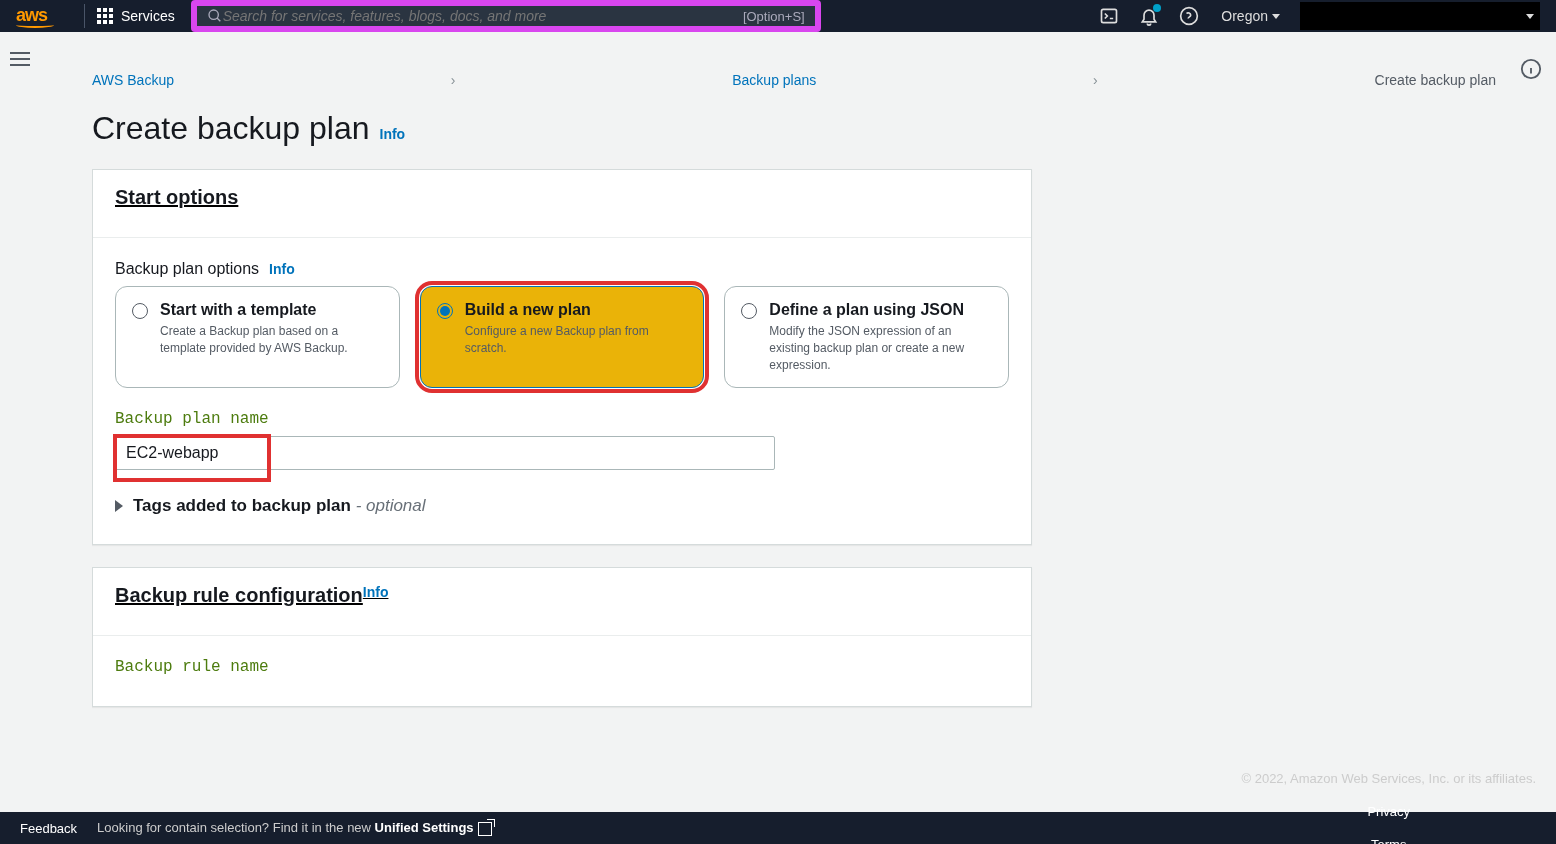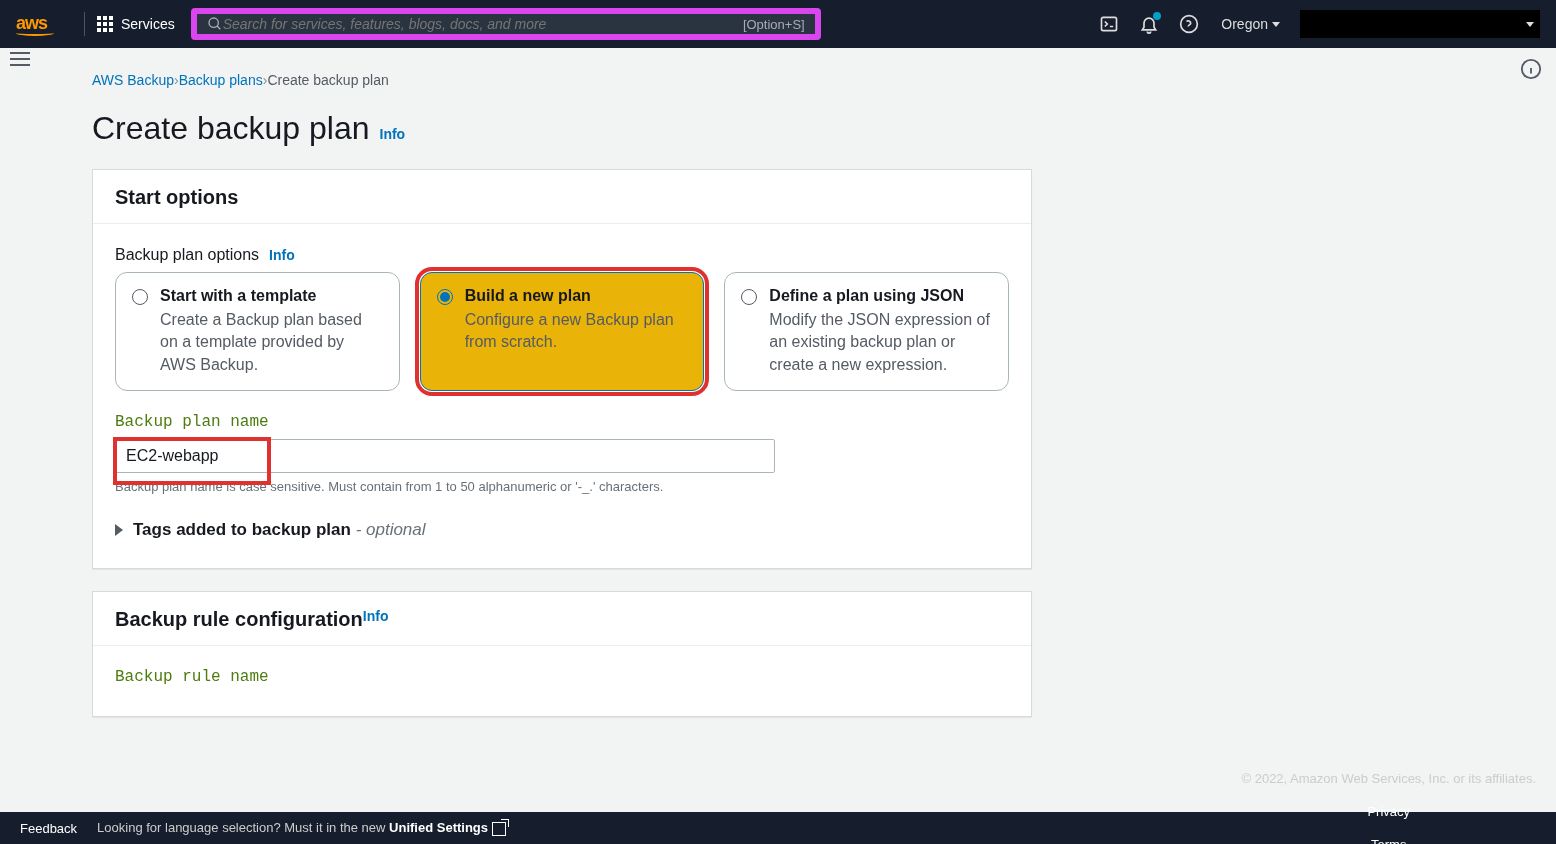--- a/index.html
+++ b/index.html
@@ -1,19 +1,19 @@
 <!DOCTYPE html>
 <html><head>
   <meta charset="utf-8">
   <style>
     * { margin: 0; padding: 0; box-sizing: border-box; font-family: "Amazon Ember", "Helvetica Neue", Arial, sans-serif; }
     body { background: #f2f3f3; width: 1556px; height: 844px; overflow: hidden; position: relative; }
     
     
-    .top-nav { background: #161e2d; height: 48px; display: flex; align-items: center; padding: 0 16px; color: #fff; }
+    .top-nav { background: #161e2d; height: 32px; display: flex; align-items: center; padding: 0 16px; color: #fff; }
     .aws-logo { color: #ff9900; font-weight: bold; font-size: 18px; letter-spacing: -1px; margin-right: 18px; cursor: pointer; }
     .aws-logo .smile { display:block; height:6px; border-bottom: 2px solid #ff9900; border-radius: 0 0 50% 50%; width: 38px; margin-top:-4px;}
     .nav-divider { width:1px; height:24px; background:#4a5568; margin:0 12px;}
     .services-btn { display: flex; align-items: center; gap: 8px; cursor: pointer; font-size: 14px; }
     .grid-icon { display: grid; grid-template-columns: repeat(3, 4px); grid-template-rows: repeat(3, 4px); gap: 2px; }
     .grid-icon span { background: #fff; width: 4px; height: 4px; }
     .search-box { flex: 0 0 630px; margin-left: 16px; background: #2a3441; border: 6px solid #d946ef; border-radius: 4px; height: 32px; display: flex; align-items: center; padding: 0 10px; }
     .search-box input { flex: 1; background: transparent; border: none; color: #ccc; font-style: italic; font-size: 14px; outline: none; }
     .search-shortcut { color: #aab; font-size: 13px; }
     .nav-spacer { flex: 1; }
@@ -26,42 +26,42 @@
 
     
     .side-left { position: absolute; left: 10px; top: 58px; cursor:pointer; }
     .side-right { position: absolute; right: 14px; top: 58px; cursor:pointer; color:#545b64;}
     .hamburger { width:20px; height:2px; background:#545b64; position:relative;}
     .hamburger::before, .hamburger::after { content:''; position:absolute; width:20px; height:2px; background:#545b64; left:0;}
     .hamburger::before { top:-6px;} .hamburger::after { top:6px;}
 
     
     .page { position: absolute; left: 92px; top: 72px; right: 60px; bottom: 32px; overflow:hidden;}
-    .breadcrumbs { font-size: 14px; color: #545b64; display:flex; align-items:center; gap:0; flex-wrap:wrap;}
+    .breadcrumbs { font-size: 14px; color: #545b64; display:flex; align-items:center; gap:7px; flex-wrap:wrap;justify-content:space-between;}
     .breadcrumbs a { color: #0073bb; text-decoration: none; cursor:pointer;}
     .bc-sep { color: #879196; }
     .page-title { font-size: 32px; font-weight: 400; color: #16191f; margin-top: 22px; display:flex; align-items:baseline; gap:10px;}
     .info-link { color: #0073bb; font-size: 14px; font-weight: bold; cursor:pointer;}
     
     .panel { background: #fff; border: 1px solid #d5dbdb; box-shadow: 0 1px 1px rgba(0,0,0,0.05); margin-top: 22px; width: 940px; }
-    .panel-header { padding: 16px 22px 14px; border-bottom: 1px solid #eaeded; }
+    .panel-header { padding: 16px 22px 28px; border-bottom: 1px solid #eaeded; text-decoration: underline; }
     .panel-header h2 { font-size: 20px; font-weight: 700; color: #16191f; }
     .panel-body { padding: 22px; }
     
     .field-label-row { display:flex; align-items:center; gap:10px; font-size:16px; color:#16191f; margin-bottom:8px;}
     
     .option-grid { display: grid; grid-template-columns: repeat(3, 1fr); gap: 20px; margin-bottom: 22px;}
     .option-card { border: 1px solid #aab7b8; border-radius: 12px; padding: 14px 16px; display:flex; gap:12px; cursor:pointer; background:#fff;}
     .option-card.selected { border: 1px solid #0073bb; background: #eab308; }
     .option-card.highlight-red { outline: 4px solid #e03131; outline-offset: 1px; }
     .radio { width:16px; height:16px; border:1px solid #545b64; border-radius:50%; flex-shrink:0; margin-top:2px; position:relative;}
     .radio.checked { border:1px solid #0073bb;}
     .radio.checked::after { content:''; position:absolute; inset:2px; background:#0073bb; border-radius:50%;}
     .option-title { font-weight:700; font-size:16px; color:#16191f; margin-bottom:4px;}
-    .option-desc { font-size:16px; color:#545b64; line-height:1.4;}
+    .option-desc { font-size:12px; color:#545b64; line-height:1.4;}
     
     .plain-label { font-size:16px; color:#4d7c0f; margin-bottom:8px;font-family:Liberation Mono, monospace;}
     .text-input { width: 660px; border:1px solid #aab7b8; border-radius:2px; padding: 7px 10px; font-size:16px; color:#16191f; outline:none;}
     .input-highlight { position:relative; display:inline-block;}
     .input-highlight::after { content:''; position:absolute; left:-2px; top:-2px; width:150px; height:40px; border:4px solid #e03131; pointer-events:none;}
     .hint { font-size:13px; color:#687078; margin-top:6px;}
     
     .expander { display:flex; align-items:center; gap:10px; margin-top:26px; margin-bottom:6px; cursor:pointer; font-size:17px; color:#16191f;}
     .expander .tri { width:0; height:0; border-top:6px solid transparent; border-bottom:6px solid transparent; border-left:8px solid #545b64;}
     .expander .opt { font-style:italic; color:#687078;}
@@ -188,21 +188,20 @@
             <div class="option-title">Define a plan using JSON</div>
             <div class="option-desc">Modify the JSON expression of an existing backup plan or create a new expression.</div>
           </div>
         </div>
       </div>
       
       <div class="plain-label">Backup plan name</div>
       <span class="input-highlight">
         <input class="text-input" value="EC2-webapp" style="">
       </span>
-      <div class="hint">Backup plan name is case sensitive. Must contain from 1 to 50 alphanumeric or '-_.' characters.</div>
       
       <div class="expander">
         <span class="tri"></span>
         <span><b>Tags added to backup plan</b> <span class="opt">- optional</span></span>
       </div>
     </div>
   </div>
 
   <div class="panel">
     <div class="panel-header" style="display:flex;align-items:flex-start;">
@@ -212,21 +211,21 @@
     <div class="panel-body">
       <div class="plain-label">Backup rule name</div>
     </div>
   </div>
 </div>
 
 <div class="footer">
   <div class="f-left">
     <a>Feedback</a>
     <span>
-      <span>Looking for language selection? Must it in the new </span><a><b>Unified Settings</b><span class="ext-icon"></span></a>
+      <span>Looking for contain selection? Find it in the new </span><a><b>Unified Settings</b><span class="ext-icon"></span></a>
     </span>
   </div>
   <div class="f-right">
     <span>© 2022, Amazon Web Services, Inc. or its affiliates.</span>
     <a>Privacy</a>
     <a>Terms</a>
     <a>Cookie preferences</a>
   </div>
 </div>
 

